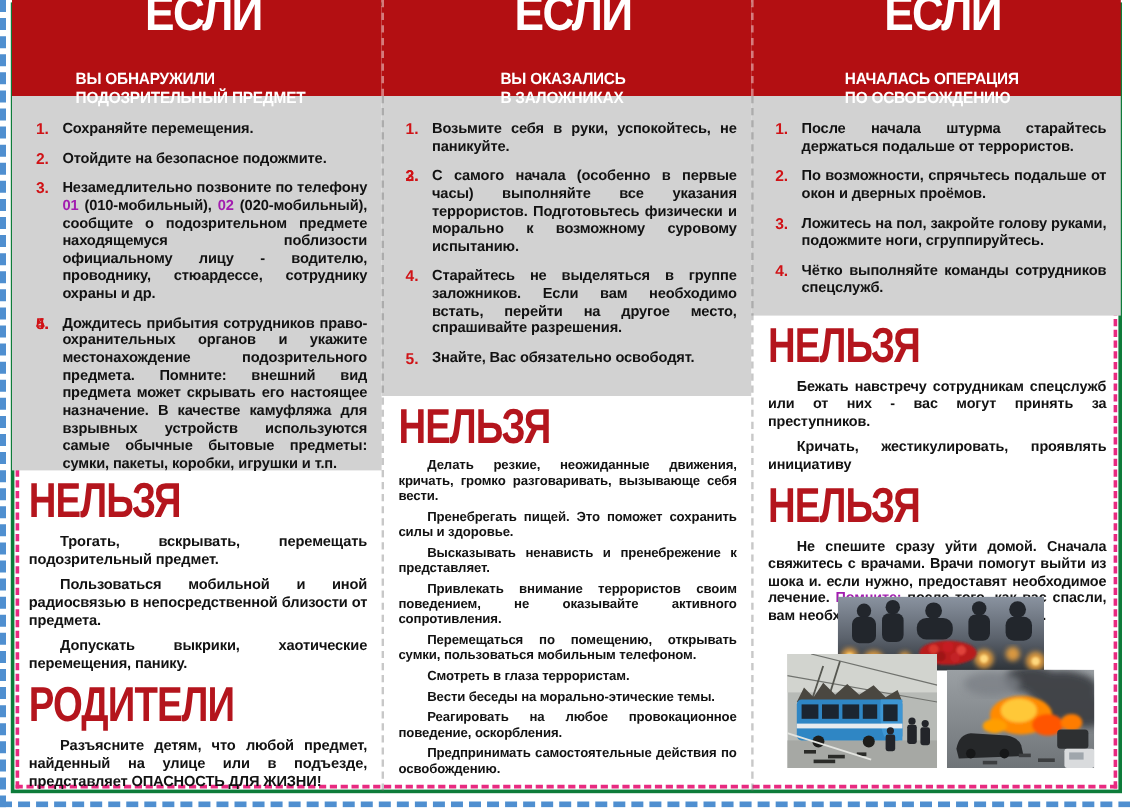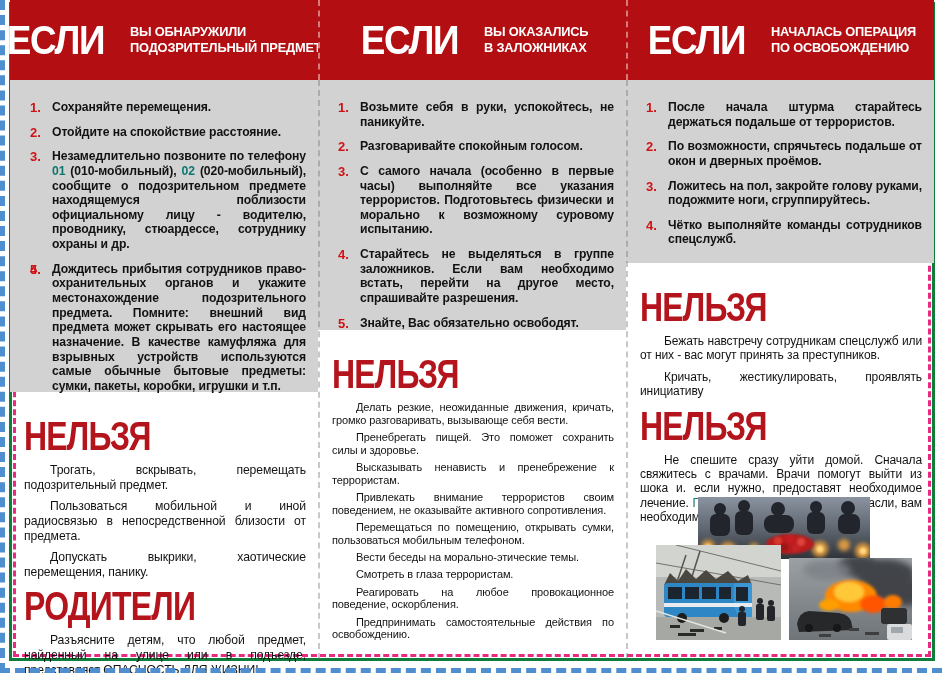--- a/index.html
+++ b/index.html
@@ -8,39 +8,39 @@
     font-family:"Liberation Sans",sans-serif;
   }
   
   .edge{position:absolute;inset:0;border-left:5px dashed #4f8fd0;border-bottom:5px dashed #4f8fd0;z-index:6;pointer-events:none;}
   
   .inner-frame{position:absolute;left:13px;right:11px;top:6px;bottom:16px;
     border:3px dashed #e82a80;outline:3px solid #0e7c3a;outline-offset:1px;z-index:0;}
   .columns{position:absolute;left:10px;right:8px;top:0;bottom:0;display:flex;z-index:1;}
   .column{flex:1 1 0;position:relative;min-width:0;}
   
-  .banner{height:80px;background:#b30f12;display:flex;align-items:center;justify-content:center;gap:26px;color:#fff;}
+  .banner{height:80px;background:#b30f12;display:flex;align-items:center;justify-content:center;gap:26px;color:#fff;flex-direction:column;}
   .kw{font-size:41px;font-weight:bold;letter-spacing:-1.5px;line-height:1;transform:scaleX(.9);transform-origin:right center;}
   .sub{display:flex;flex-direction:column;justify-content:center;}
   .sub span{font-size:13.5px;font-weight:bold;letter-spacing:-.2px;line-height:1.18;white-space:nowrap;transform:scaleX(.95);transform-origin:left center;}
   
   .gray{background:#d2d2d2;padding:20px 12px 8px 18px;box-sizing:border-box;}
   .column:nth-child(1) .gray{height:312px;}
   .column:nth-child(2) .gray{height:250px;}
   .column:nth-child(3) .gray{height:183px;}
   .steps{list-style:none;margin:0;padding:0;}
   .steps li{position:relative;padding-left:24px;margin-bottom:10px;font-weight:bold;
     font-size:12.2px;line-height:1.2;text-align:justify;color:#121212;letter-spacing:-.1px;}
   .steps .num{position:absolute;left:2px;top:0;color:#d01216;font-size:13px;}
-  .red{color:#0f766e;}
-  
-  .extras{padding:20px 12px 0 14px;}
+  .red{color:#a21caf;}
+  
+  .extras{padding:1px 12px 0 14px;}
   .no-heading{margin:4px 0 6px;color:#b4151d;font-size:41px;line-height:1;font-weight:bold;
     transform:scaleX(.78);transform-origin:left center;letter-spacing:-1px;}
-  .rule{margin:0 0 7px;font-weight:normal;font-size:12.2px;line-height:1.2;text-align:justify;
+  .rule{margin:0 0 7px;font-weight:bold;font-size:12.2px;line-height:1.2;text-align:justify;
     text-indent:26px;color:#121212;letter-spacing:-.1px;}
   .column:nth-child(2) .rule{font-size:11px;line-height:1.16;margin-bottom:4.5px;text-indent:24px;}
   .column:nth-child(3) .rule{font-size:12px;text-indent:24px;}
   
   .fold{position:absolute;top:0;bottom:14px;width:0;z-index:4;pointer-events:none;}
   .fold .t{position:absolute;top:0;height:80px;border-left:2px dashed rgba(255,255,255,.45);}
   .fold .b{position:absolute;top:80px;bottom:0;border-left:2px dashed rgba(110,110,110,.38);}
   .fold1{left:calc(100%/3);} .fold2{left:calc(200%/3);}
   
   .photo{position:absolute;overflow:hidden;}
@@ -61,21 +61,21 @@
       <div class="banner">
         <span class="kw">ЕСЛИ</span>
         <span class="sub">
           <span>ВЫ ОБНАРУЖИЛИ</span>
           <span>ПОДОЗРИТЕЛЬНЫЙ ПРЕДМЕТ</span>
         </span>
       </div>
       <div class="gray">
         <ol class="steps">
             <li><span class="num">1.</span><span><span>Сохраняйте перемещения.</span></span></li>
-            <li><span class="num">2.</span><span><span>Отойдите на спокойствие расстояние.</span></span></li>
+            <li><span class="num">2.</span><span><span>Отойдите на безопасное подожмите.</span></span></li>
             <li><span class="num">3.</span><span><span>Незамедлительно позвоните по телефону </span><span class="red">01</span><span> (010-мобильный), </span><span class="red">02</span><span> (020-мобильный), сообщите о подозрительном предмете находящемуся поблизости официальному лицу - водителю, проводнику, стюардессе, сотруднику охраны и др.</span></span></li>
             <li><span class="num">4.</span></li>
             <li><span class="num">5.</span><span><span>Дождитесь прибытия сотрудников право-охранительных органов и укажите местонахождение подозрительного предмета. Помните: внешний вид предмета может скрывать его настоящее назначение. В качестве камуфляжа для взрывных устройств используются самые обычные бытовые предметы: сумки, пакеты, коробки, игрушки и т.п.</span></span></li>
           </ol>
       </div>
       <div class="extras">
           <h2 class="no-heading">НЕЛЬЗЯ</h2>
           <p class="rule"><span>Трогать, вскрывать, перемещать подозрительный предмет.</span></p>
           <p class="rule"><span>Пользоваться мобильной и иной радиосвязью в непосредственной близости от предмета.</span></p>
           <p class="rule"><span>Допускать выкрики, хаотические перемещения, панику.</span></p>
@@ -88,35 +88,35 @@
       <div class="banner">
         <span class="kw">ЕСЛИ</span>
         <span class="sub">
           <span>ВЫ ОКАЗАЛИСЬ</span>
           <span>В ЗАЛОЖНИКАХ</span>
         </span>
       </div>
       <div class="gray">
         <ol class="steps">
             <li><span class="num">1.</span><span><span>Возьмите себя в руки, успокойтесь, не паникуйте.</span></span></li>
-            <li><span class="num">2.</span><span><span>Разговаривайте спокойным голосом.</span></span></li>
+            <li><span class="num">2.</span></li>
             <li><span class="num">3.</span><span><span>С самого начала (особенно в первые часы) выполняйте все указания террористов. Подготовьтесь физически и морально к возможному суровому испытанию.</span></span></li>
             <li><span class="num">4.</span><span><span>Старайтесь не выделяться в группе заложников. Если вам необходимо встать, перейти на другое место, спрашивайте разрешения.</span></span></li>
             <li><span class="num">5.</span><span><span>Знайте, Вас обязательно освободят.</span></span></li>
           </ol>
       </div>
       <div class="extras">
           <h2 class="no-heading">НЕЛЬЗЯ</h2>
           <p class="rule"><span>Делать резкие, неожиданные движения, кричать, громко разговаривать, вызывающе себя вести.</span></p>
           <p class="rule"><span>Пренебрегать пищей. Это поможет сохранить силы и здоровье.</span></p>
-          <p class="rule"><span>Высказывать ненависть и пренебрежение к террористам.</span></p>
+          <p class="rule"><span>Высказывать ненависть и пренебрежение к представляет.</span></p>
           <p class="rule"><span>Привлекать внимание террористов своим поведением, не оказывайте активного сопротивления.</span></p>
           <p class="rule"><span>Перемещаться по помещению, открывать сумки, пользоваться мобильным телефоном.</span></p>
+          <p class="rule"><span>Смотреть в глаза террористам.</span></p>
           <p class="rule"><span>Вести беседы на морально-этические темы.</span></p>
-          <p class="rule"><span>Смотреть в глаза террористам.</span></p>
           <p class="rule"><span>Реагировать на любое провокационное поведение, оскорбления.</span></p>
           <p class="rule"><span>Предпринимать самостоятельные действия по освобождению.</span></p>
         </div>
     </section>
 
     <section class="column">
       <div class="banner">
         <span class="kw">ЕСЛИ</span>
         <span class="sub">
           <span>НАЧАЛАСЬ ОПЕРАЦИЯ</span>

